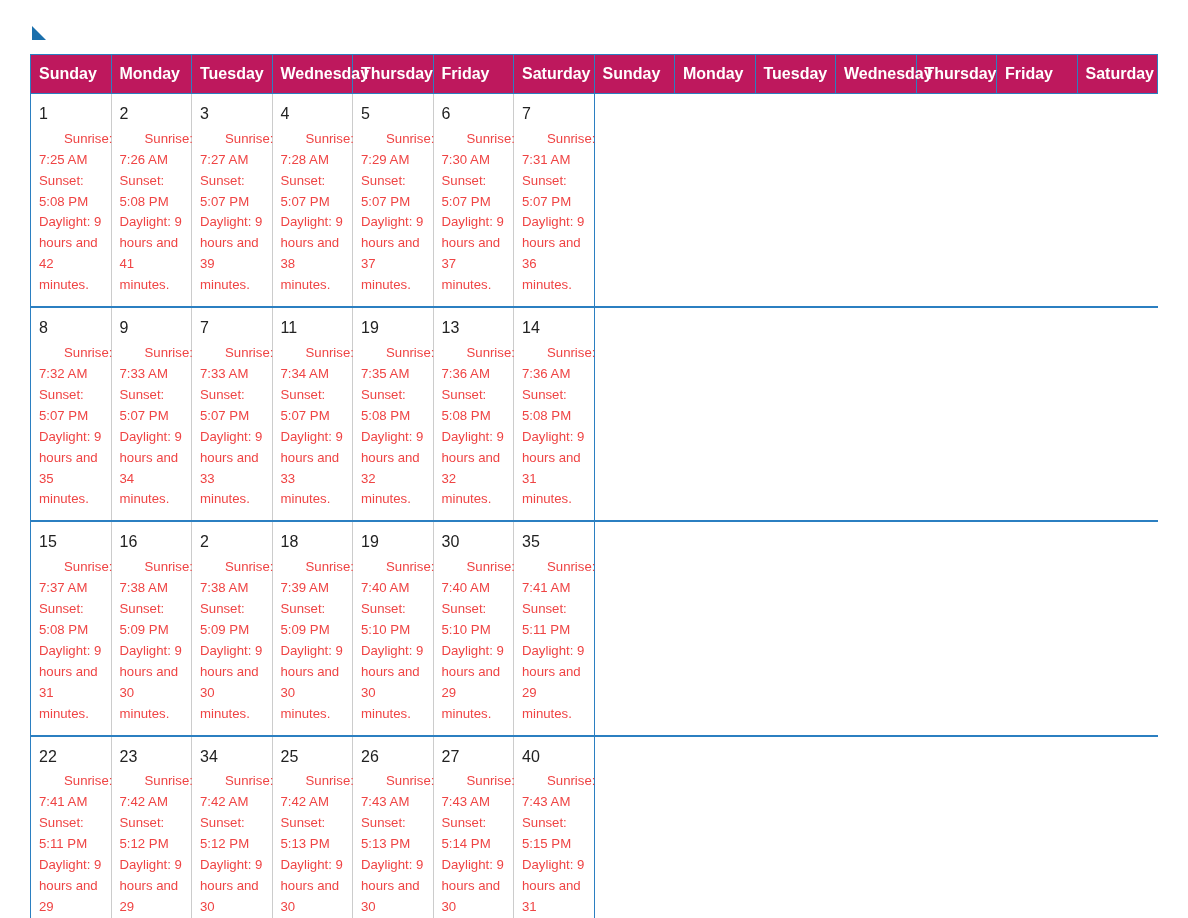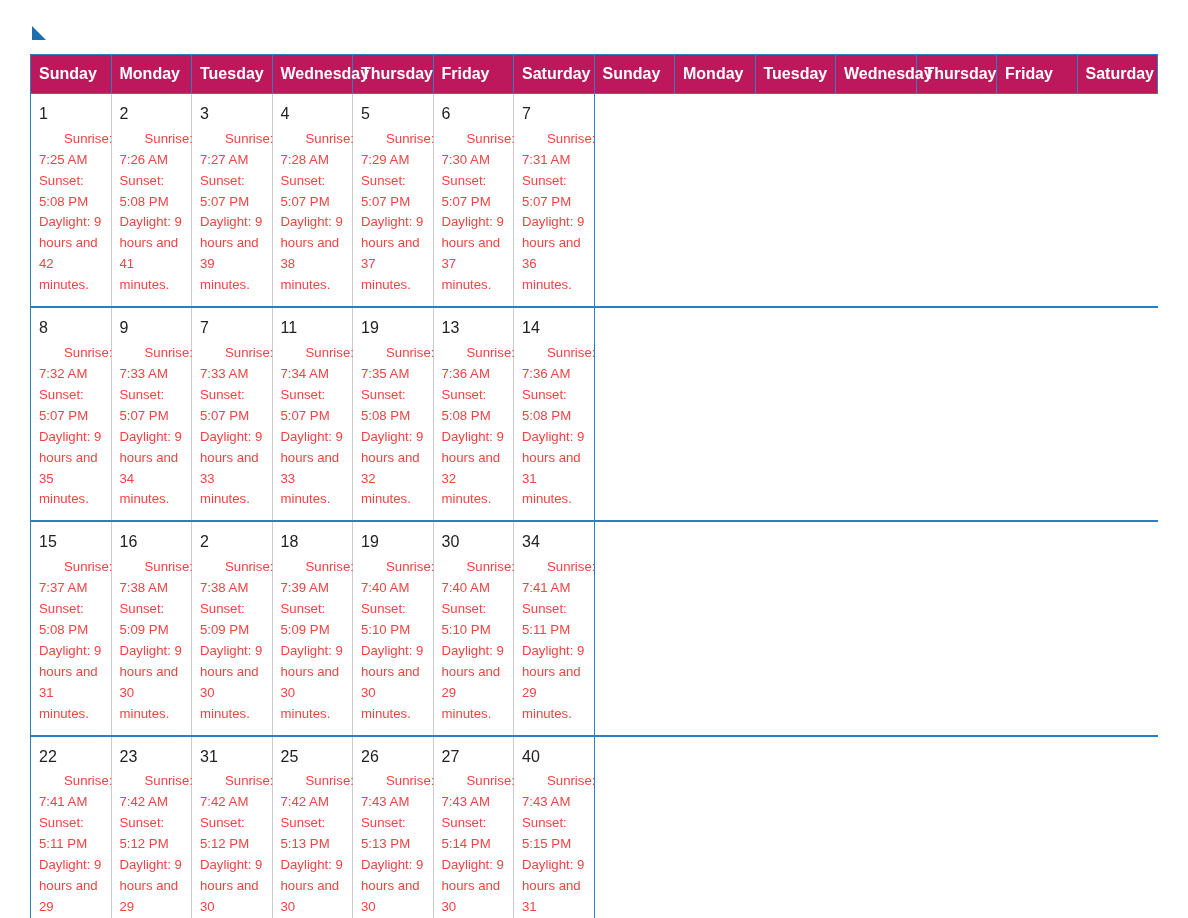--- a/index.html
+++ b/index.html
@@ -166,25 +166,25 @@
         <td><span class="day-num">13</span><span class="day-info">Sunrise: 7:36 AM<br>Sunset: 5:08 PM<br>Daylight: 9 hours and 32 minutes.</span></td>
         <td><span class="day-num">14</span><span class="day-info">Sunrise: 7:36 AM<br>Sunset: 5:08 PM<br>Daylight: 9 hours and 31 minutes.</span></td>
       </tr>
       <tr>
         <td><span class="day-num">15</span><span class="day-info">Sunrise: 7:37 AM<br>Sunset: 5:08 PM<br>Daylight: 9 hours and 31 minutes.</span></td>
         <td><span class="day-num">16</span><span class="day-info">Sunrise: 7:38 AM<br>Sunset: 5:09 PM<br>Daylight: 9 hours and 30 minutes.</span></td>
         <td><span class="day-num">2</span><span class="day-info">Sunrise: 7:38 AM<br>Sunset: 5:09 PM<br>Daylight: 9 hours and 30 minutes.</span></td>
         <td><span class="day-num">18</span><span class="day-info">Sunrise: 7:39 AM<br>Sunset: 5:09 PM<br>Daylight: 9 hours and 30 minutes.</span></td>
         <td><span class="day-num">19</span><span class="day-info">Sunrise: 7:40 AM<br>Sunset: 5:10 PM<br>Daylight: 9 hours and 30 minutes.</span></td>
         <td><span class="day-num">30</span><span class="day-info">Sunrise: 7:40 AM<br>Sunset: 5:10 PM<br>Daylight: 9 hours and 29 minutes.</span></td>
-        <td><span class="day-num">34</span><span class="day-info">Sunrise: 7:41 AM<br>Sunset: 5:11 PM<br>Daylight: 9 hours and 29 minutes.</span></td>
+        <td><span class="day-num">35</span><span class="day-info">Sunrise: 7:41 AM<br>Sunset: 5:11 PM<br>Daylight: 9 hours and 29 minutes.</span></td>
       </tr>
       <tr>
         <td><span class="day-num">22</span><span class="day-info">Sunrise: 7:41 AM<br>Sunset: 5:11 PM<br>Daylight: 9 hours and 29 minutes.</span></td>
         <td><span class="day-num">23</span><span class="day-info">Sunrise: 7:42 AM<br>Sunset: 5:12 PM<br>Daylight: 9 hours and 29 minutes.</span></td>
-        <td><span class="day-num">31</span><span class="day-info">Sunrise: 7:42 AM<br>Sunset: 5:12 PM<br>Daylight: 9 hours and 30 minutes.</span></td>
+        <td><span class="day-num">34</span><span class="day-info">Sunrise: 7:42 AM<br>Sunset: 5:12 PM<br>Daylight: 9 hours and 30 minutes.</span></td>
         <td><span class="day-num">25</span><span class="day-info">Sunrise: 7:42 AM<br>Sunset: 5:13 PM<br>Daylight: 9 hours and 30 minutes.</span></td>
         <td><span class="day-num">26</span><span class="day-info">Sunrise: 7:43 AM<br>Sunset: 5:13 PM<br>Daylight: 9 hours and 30 minutes.</span></td>
         <td><span class="day-num">27</span><span class="day-info">Sunrise: 7:43 AM<br>Sunset: 5:14 PM<br>Daylight: 9 hours and 30 minutes.</span></td>
         <td><span class="day-num">40</span><span class="day-info">Sunrise: 7:43 AM<br>Sunset: 5:15 PM<br>Daylight: 9 hours and 31 minutes.</span></td>
       </tr>
     </tbody>
 </table>
 
 </body></html>

